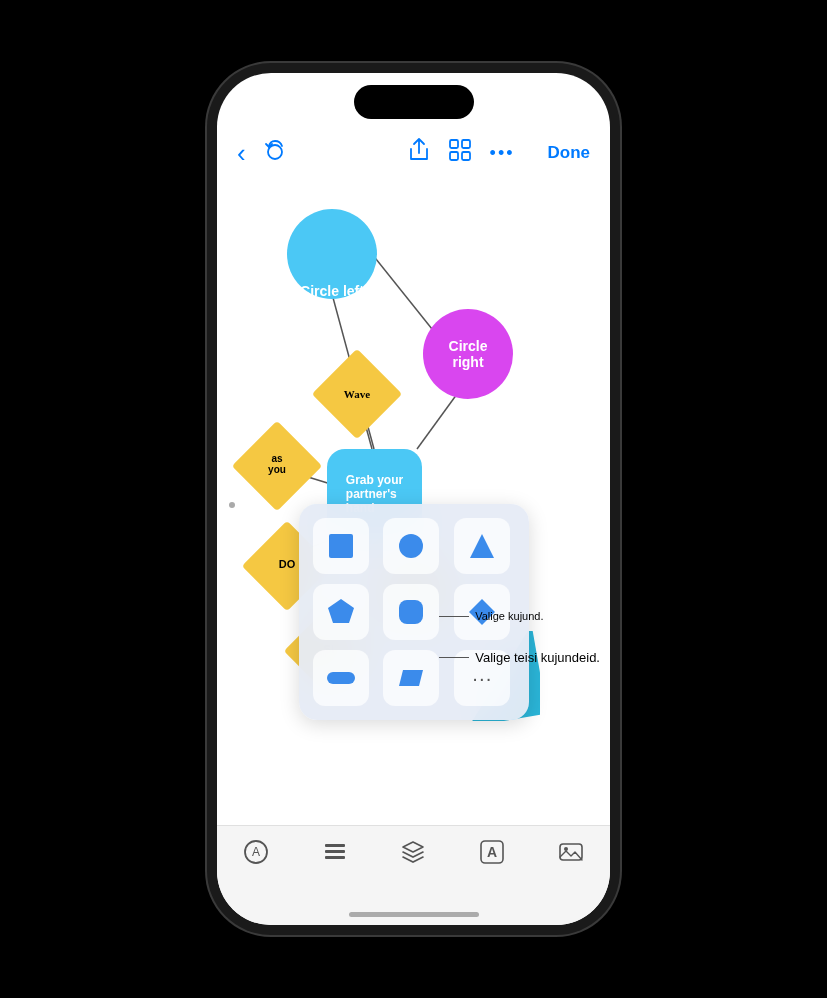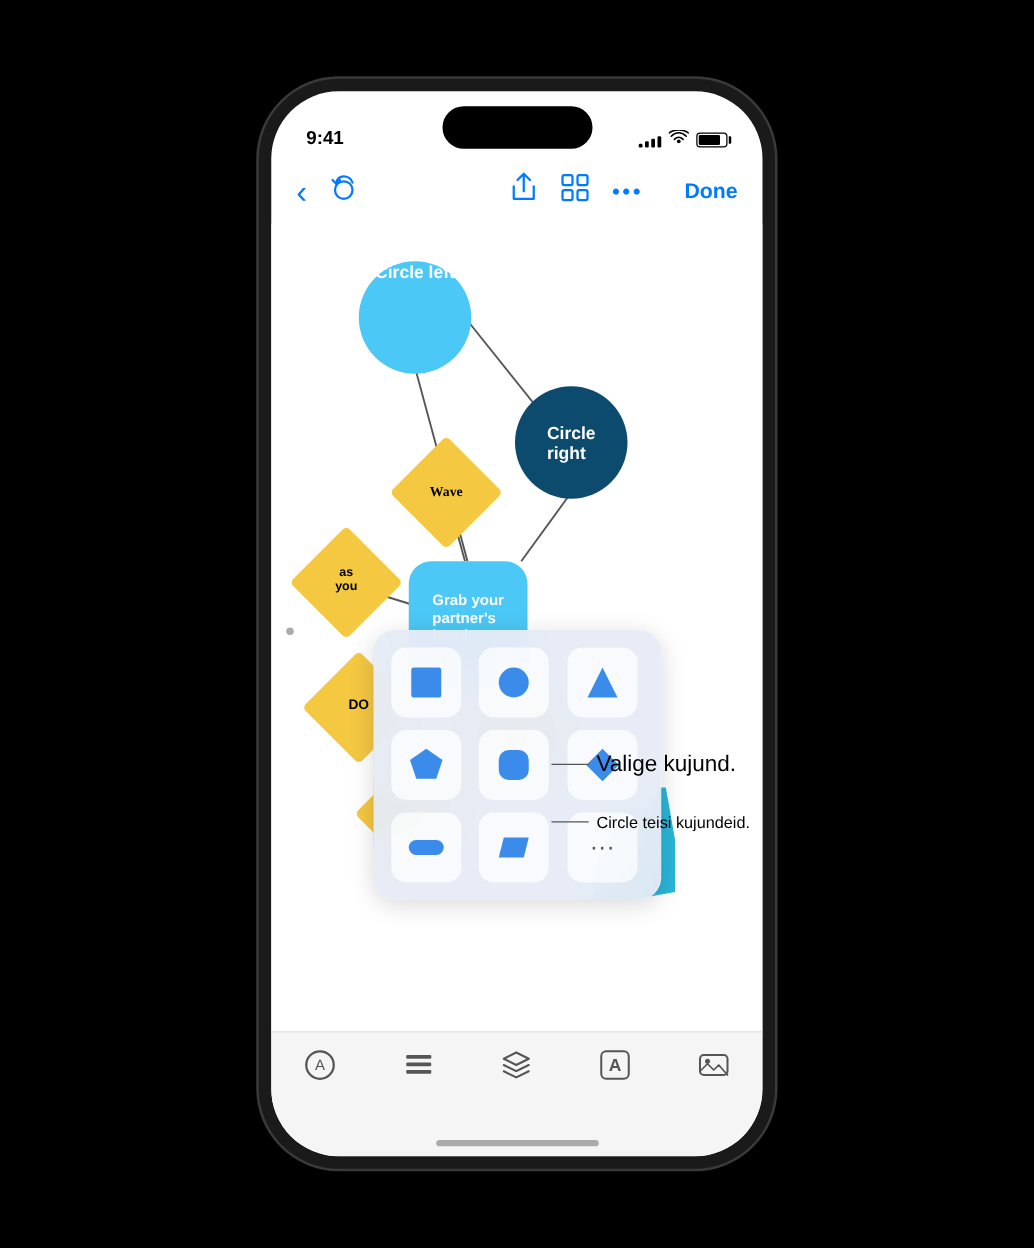--- a/index.html
+++ b/index.html
@@ -156,41 +156,41 @@
     
     .node-circle-left {
       position: absolute;
       top: 30px;
       left: 70px;
       width: 90px;
       height: 90px;
       background: #4BC8F5;
       border-radius: 50%;
       display: flex;
-      align-items: flex-start;
+      align-items: flex-end;
       justify-content: center;
       text-align: center;
       font-size: 14px;
       font-weight: 600;
       color: #fff;
       z-index: 5;
     }
 
     .node-circle-right {
       position: absolute;
       top: 130px;
-      left: 195px;
+      left: 206px;
       width: 90px;
       height: 90px;
-      background: #0c4a6e;
+      background: #d946ef;
       border-radius: 50%;
       display: flex;
       align-items: center;
       justify-content: center;
-      text-align: left;
+      text-align: center;
       font-size: 14px;
       font-weight: 600;
       color: #fff;
       z-index: 5;
     }
 
     .node-grab {
       position: absolute;
       top: 270px;
       left: 110px;
@@ -364,42 +364,20 @@
       border-radius: 50%;
     }
   </style>
 </head>
 <body>
 
 <div class="phone-frame">
 
   <div class="dynamic-island"></div>
 
-  <div class="status-bar">
-    <span class="status-time">9:41</span>
-    <div class="status-icons">
-      <div class="signal-bars">
-        <div class="signal-bar" style="height:3px"></div>
-        <div class="signal-bar" style="height:5px"></div>
-        <div class="signal-bar" style="height:7px"></div>
-        <div class="signal-bar" style="height:9px"></div>
-      </div>
-      <span class="wifi-icon">
-        <svg width="16" height="12" viewBox="0 0 16 12">
-          <path d="M8 10.5a1.5 1.5 0 100-3 1.5 1.5 0 000 3z" fill="#000"></path>
-          <path d="M4.5 7.5C5.6 6.4 6.7 5.8 8 5.8s2.4.6 3.5 1.7" stroke="#000" stroke-width="1.3" fill="none" stroke-linecap="round"></path>
-          <path d="M2 5C3.8 3.2 5.8 2.2 8 2.2s4.2 1 6 2.8" stroke="#000" stroke-width="1.3" fill="none" stroke-linecap="round"></path>
-          <path d="M0 2.5C2.1.9 4.9 0 8 0s5.9.9 8 2.5" stroke="#000" stroke-width="1.3" fill="none" stroke-linecap="round"></path>
-        </svg>
-      </span>
-      <div class="battery-icon">
-        <div class="battery-fill"></div>
-      </div>
-    </div>
-  </div>
 
   <div class="toolbar">
     <div class="toolbar-left">
       <span class="toolbar-icon" style="font-size:26px;">‹</span>
       <span class="toolbar-icon">
         <svg width="26" height="26" viewBox="0 0 26 26" fill="none">
           <path d="M7 10 C7 6 10 4 13 4 C16 4 19 6 20 9" stroke="#007AFF" stroke-width="1.8" fill="none" stroke-linecap="round"></path>
           <path d="M7 10 L4 7 M7 10 L10 7" stroke="#007AFF" stroke-width="1.8" fill="none" stroke-linecap="round" stroke-linejoin="round"></path>
           <circle cx="13" cy="15" r="7" stroke="#007AFF" stroke-width="1.8" fill="none"></circle>
         </svg>
@@ -531,26 +509,26 @@
       </div>
       <div class="shape-more">
         <span>···</span>
       </div>
     </div>
 
     <div style="position:absolute; right:10px; bottom:160px; z-index:30; display:flex; flex-direction:column; gap:28px;">
 
       <div style="display:flex; align-items:center;">
         <div style="width:30px; height:1px; background:#555;"></div>
-        <span style="font-size:18px; color:#000; margin-left:6px; white-space:nowrap;">Valige kujund.</span>
+        <span style="font-size:11px; color:#000; margin-left:6px; white-space:nowrap;">Valige kujund.</span>
       </div>
 
       <div style="display:flex; align-items:center;">
         <div style="width:30px; height:1px; background:#555;"></div>
-        <span style="font-size:13px; color:#000; margin-left:6px; white-space:nowrap;">Circle teisi kujundeid.</span>
+        <span style="font-size:13px; color:#000; margin-left:6px; white-space:nowrap;">Valige teisi kujundeid.</span>
       </div>
     </div>
 
   </div>
 
   <div class="bottom-toolbar">
     <div class="bottom-tool">
       <div class="bottom-tool-icon">
         <svg width="26" height="26" viewBox="0 0 26 26" fill="none">
           <circle cx="13" cy="13" r="11" stroke="#555" stroke-width="1.8"></circle>

